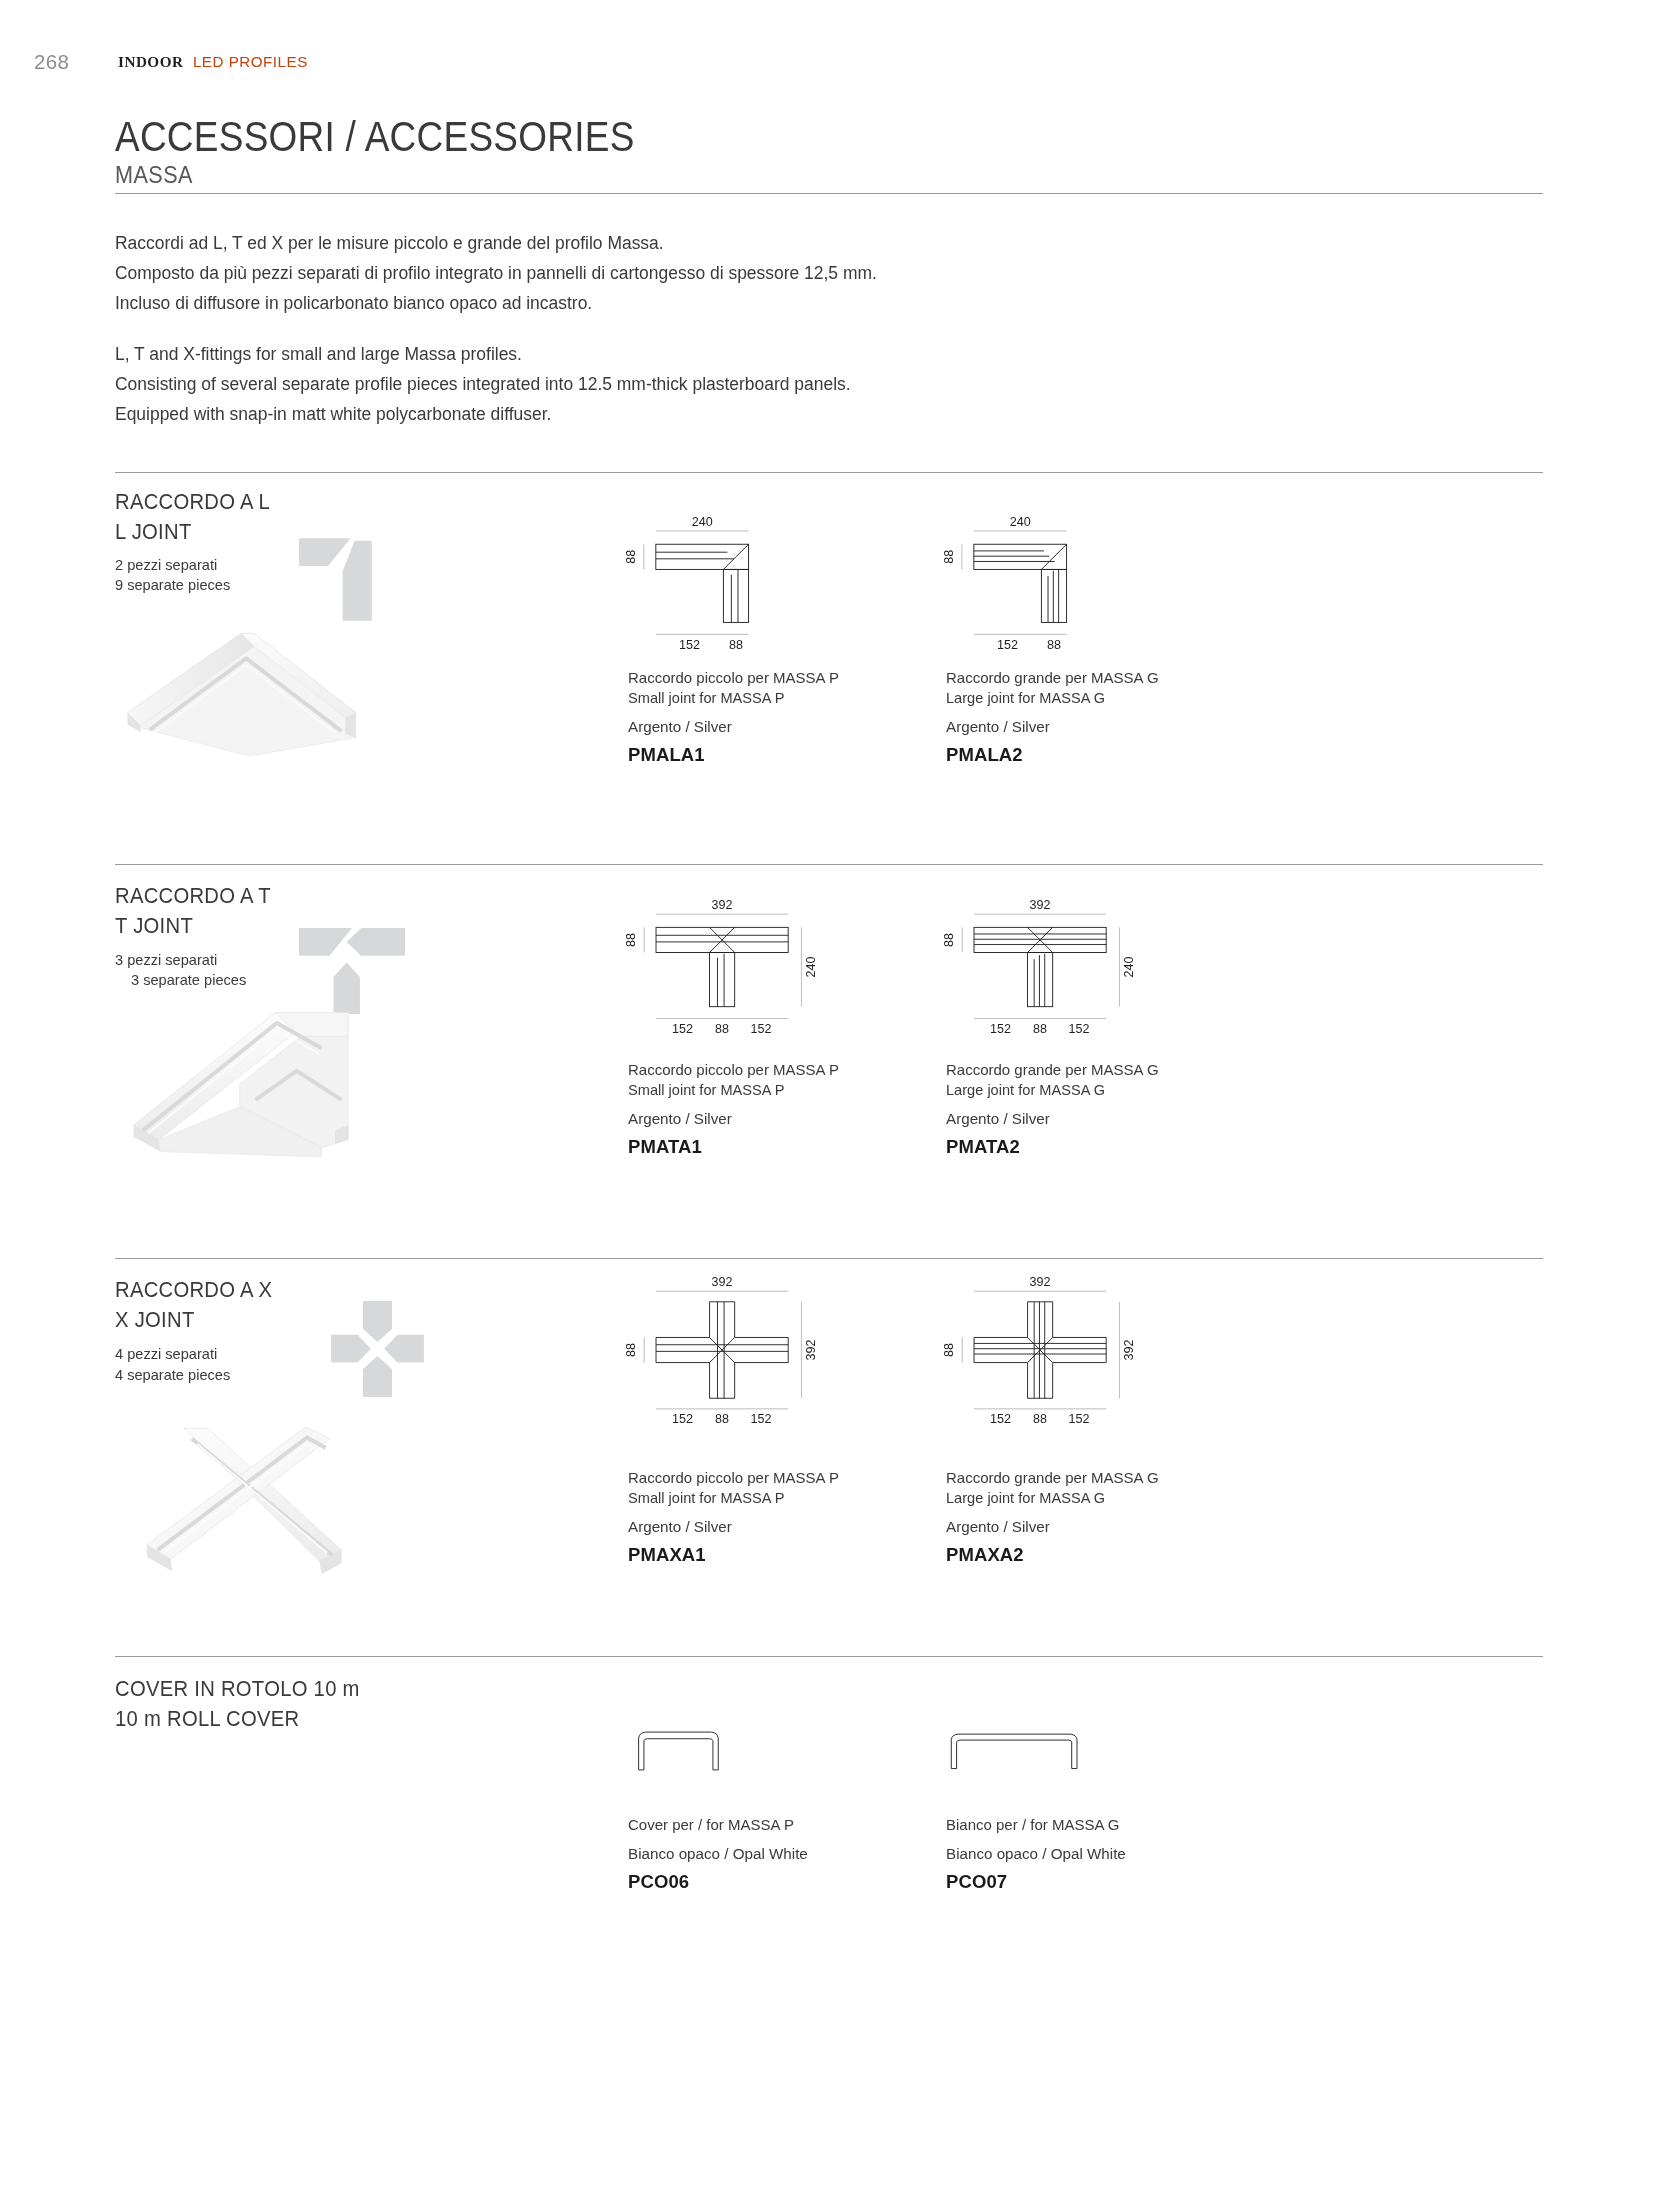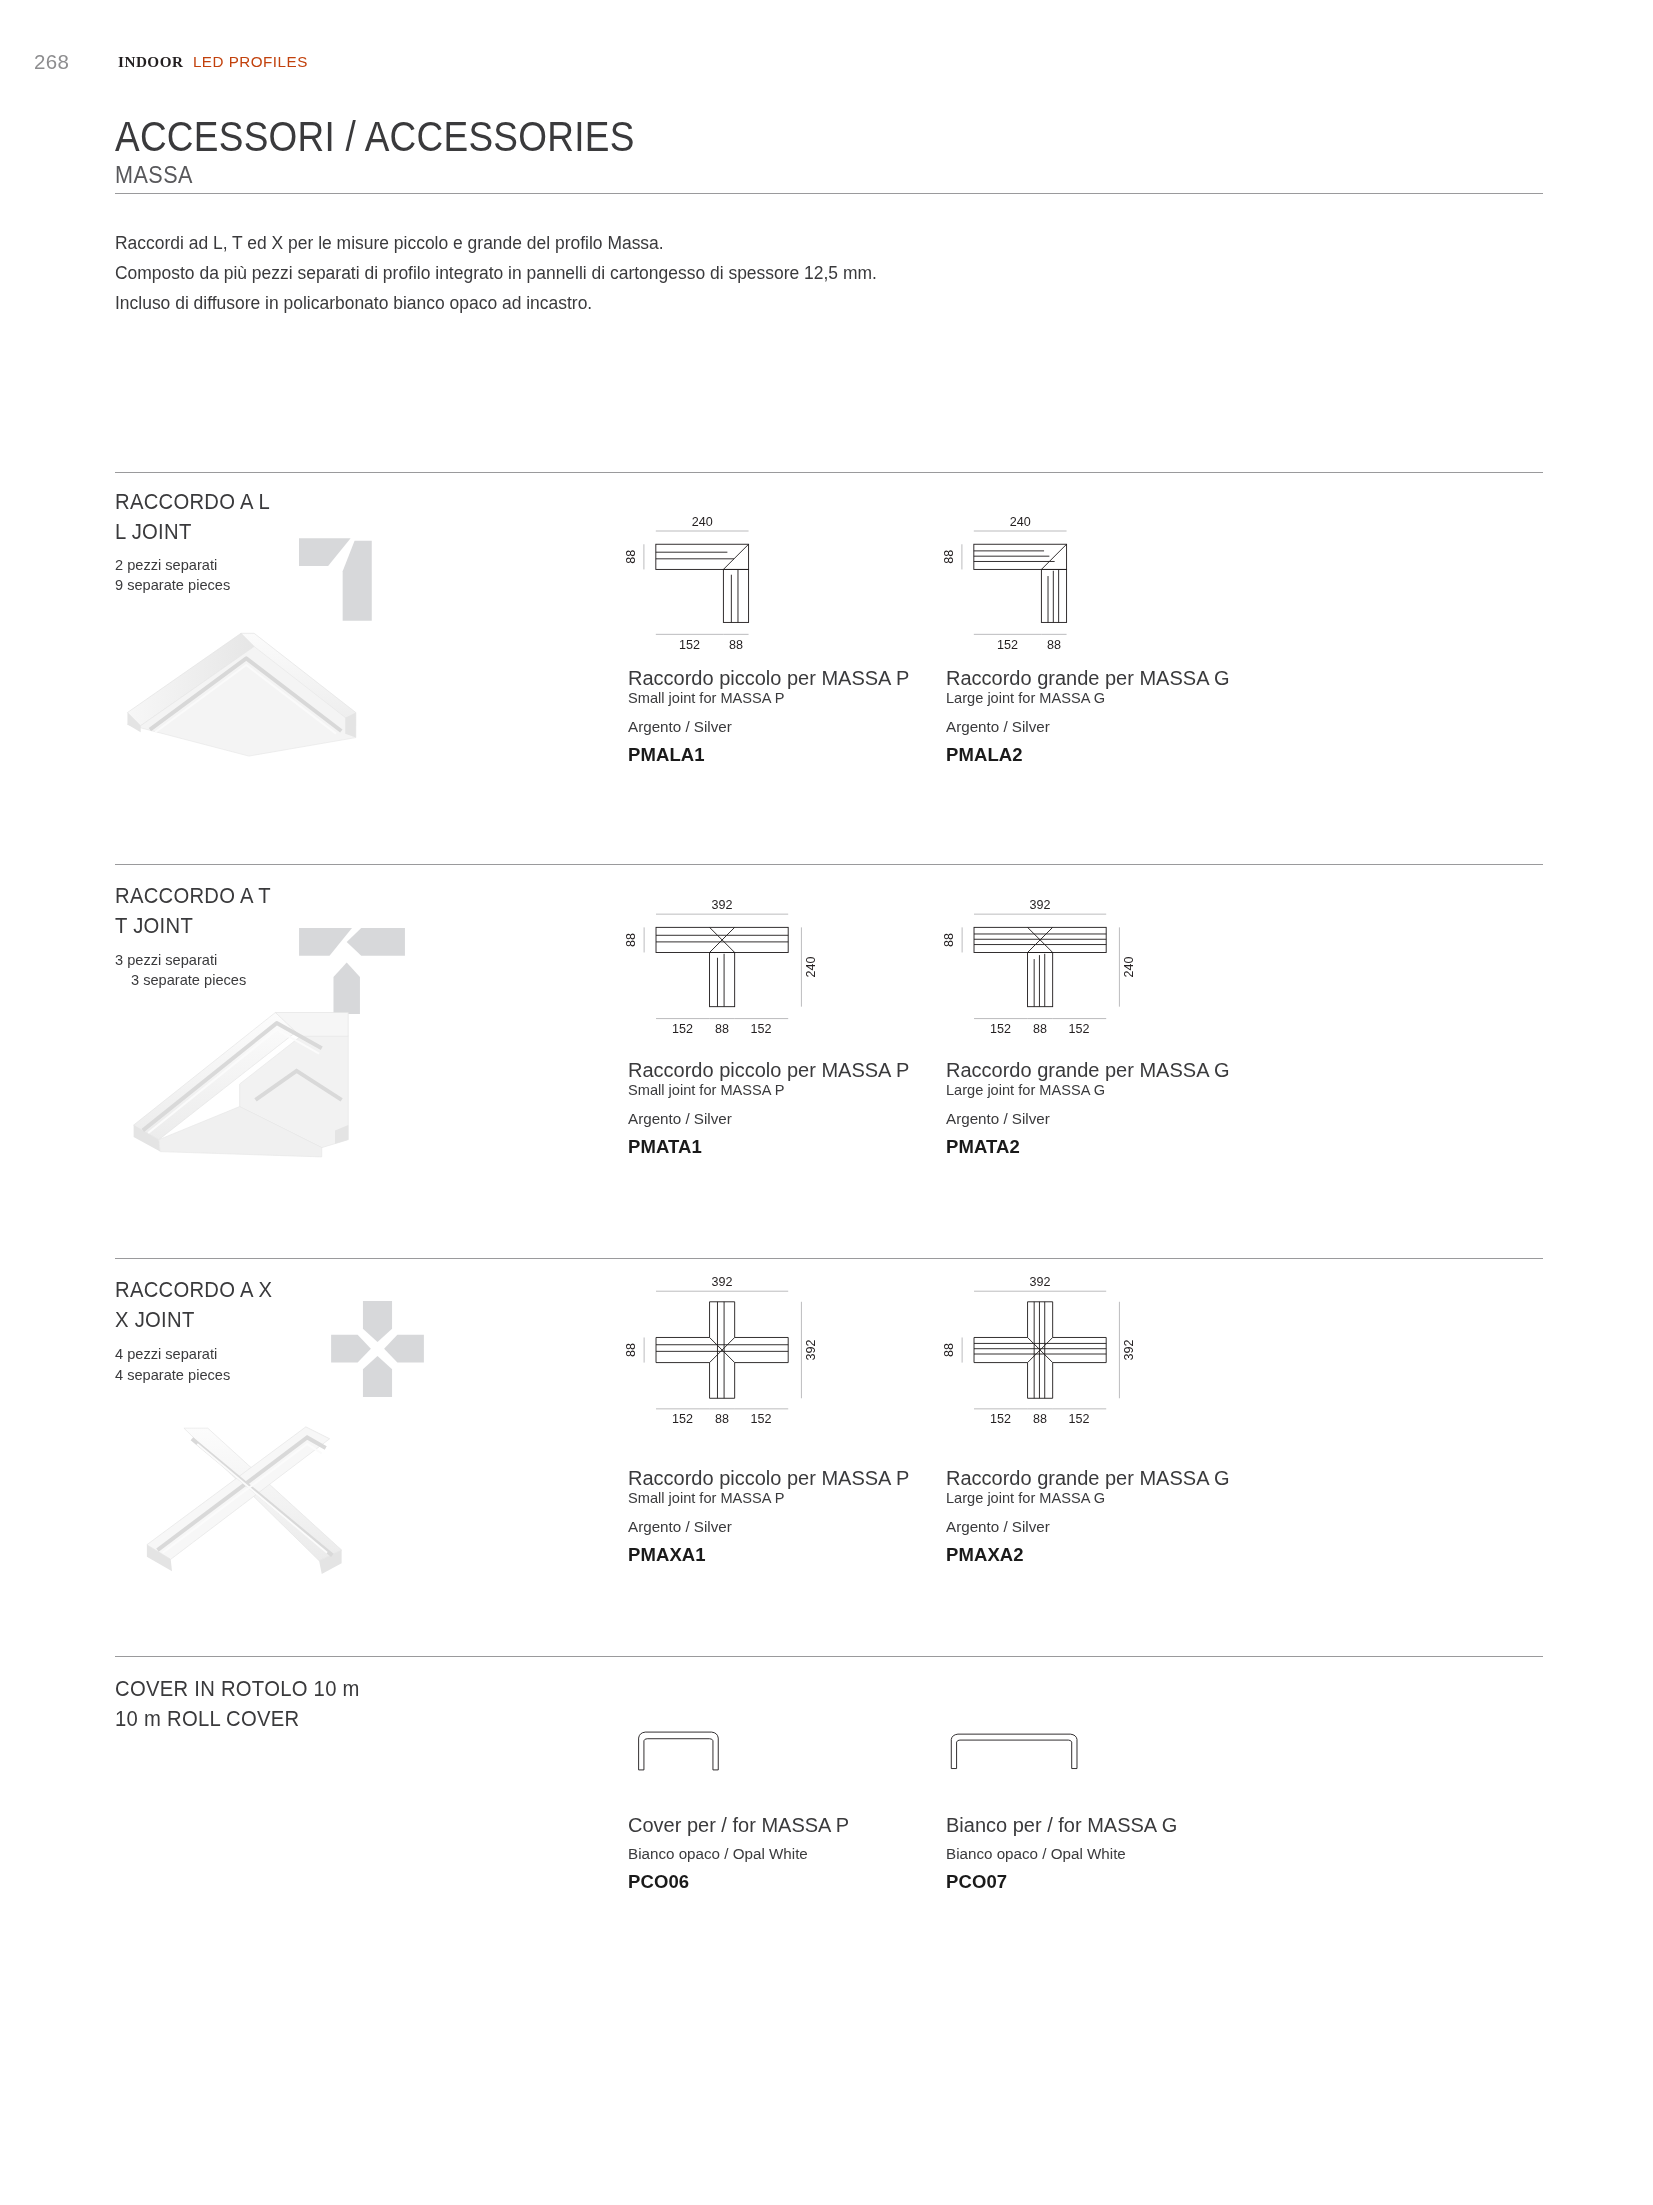--- a/index.html
+++ b/index.html
@@ -41,21 +41,21 @@
   
   .render{position:absolute;}
   .render svg{display:block;}
 
   
   .tech{position:absolute;}
   .tech svg{display:block;overflow:visible;}
 
   
   .prod{position:absolute;white-space:nowrap;}
-  .prod .l1{font-size:20px;line-height:20px;color:#3a3a3c;}
+  .prod .l1{font-size:15px;line-height:20px;color:#3a3a3c;}
   .prod .l2{font-size:14.6px;line-height:20px;color:#3a3a3c;}
   .prod .color{font-size:15.2px;line-height:20px;color:#3a3a3c;margin-top:9.3px;}
   .prod .code{font-size:18.5px;line-height:22.5px;color:#1a1a1a;font-weight:700;margin-top:6.6px;letter-spacing:0.1px;}
 </style>
 </head>
 <body>
 
 <div class="page">
 
   <div class="runhead">
@@ -64,20 +64,25 @@
   </div>
 
   <div class="title">ACCESSORI / ACCESSORIES</div>
   <div class="subtitle">MASSA</div>
   <div class="rule" style="top:193px"></div>
 
   <div class="intro" style="top:228px">
     <div>Raccordi ad L, T ed X per le misure piccolo e grande del profilo Massa.</div>
     <div>Composto da più pezzi separati di profilo integrato in pannelli di cartongesso di spessore 12,5 mm.</div>
     <div>Incluso di diffusore in policarbonato bianco opaco ad incastro.</div>
+  </div>
+  <div class="intro" style="top:339px">
+    <div>L, T and X-fittings for small and large Massa profiles.</div>
+    <div>Consisting of several separate profile pieces integrated into 12.5 mm-thick plasterboard panels.</div>
+    <div>Equipped with snap-in matt white polycarbonate diffuser.</div>
   </div>
 
   <div class="rule" style="top:472px"></div>
 
   <div class="sec-title" style="left:115px;top:487px">RACCORDO A L</div>
   <div class="sec-title" style="left:115px;top:517px">L JOINT</div>
   <div class="sec-pieces" style="left:115px;top:555px">2 pezzi separati</div>
   <div class="sec-pieces" style="left:115px;top:575px">9 separate pieces</div>
 
   <div class="picto" style="left:299px;top:538px">

